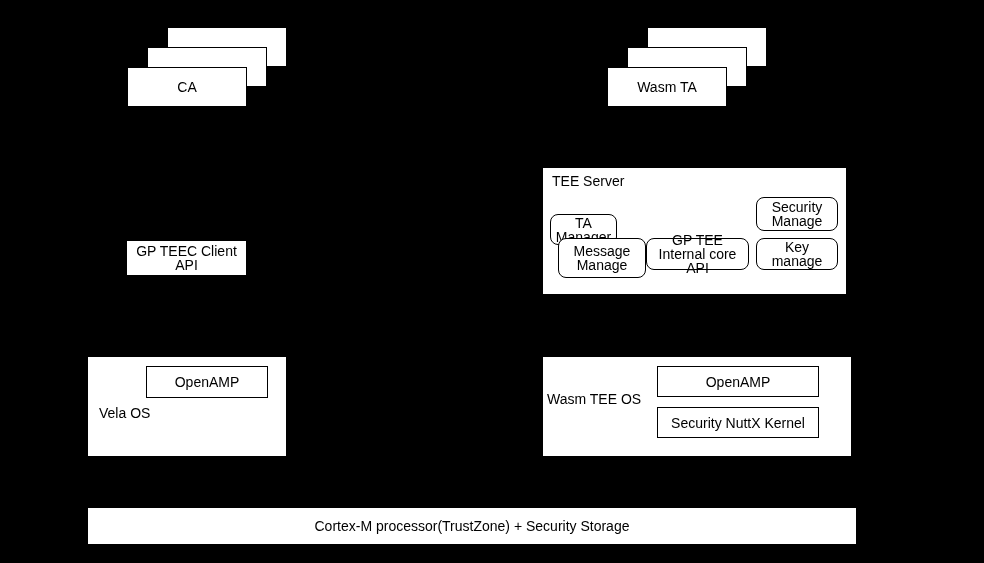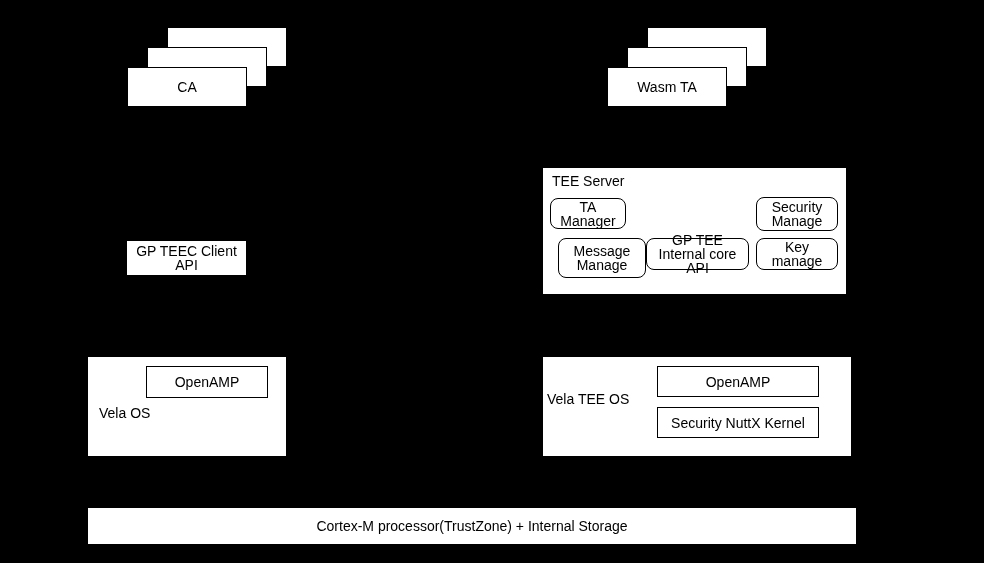--- a/index.html
+++ b/index.html
@@ -63,21 +63,21 @@
 
   <div class="box" style="left:647px; top:27px; width:120px; height:40px;"></div>
   <div class="box" style="left:627px; top:47px; width:120px; height:40px;"></div>
   <div class="box" style="left:607px; top:67px; width:120px; height:40px;">
     <span>Wasm TA</span>
   </div>
 
   <div class="container" style="left:542px; top:135px; width:305px; height:128px;margin-top:32px;">
     <div class="container-title">TEE Server</div>
 
-    <div class="box module" style="left:7px;  top:30px; width:76px;  height:31px;">
+    <div class="box module" style="left:7px;  top:46px; width:67px;  height:31px;">
       <span>TA Manager</span>
     </div>
     <div class="box module" style="left:213px; top:29px; width:82px;  height:34px;">
       <span>Security Manage</span>
     </div>
     <div class="box module" style="left:15px;  top:70px; width:88px;  height:40px;">
       <span>Message Manage</span>
     </div>
     <div class="box module" style="left:213px; top:70px; width:82px;  height:32px;">
       <span>Key manage</span>
@@ -92,26 +92,26 @@
   </div>
 
   <div class="container" style="left:87px; top:356px; width:200px; height:101px;">
     <div class="side-label" style="left:11px; top:32px;margin-top:16px;">Vela OS</div>
     <div class="box" style="left:58px; top:9px;  width:122px; height:32px;">
       <span>OpenAMP</span>
     </div>
   </div>
 
   <div class="container" style="left:542px; top:356px; width:310px; height:101px;">
-    <div class="side-label" style="left:4px; top:34px;">Vela TEE OS</div>
+    <div class="side-label" style="left:4px; top:34px;">Wasm TEE OS</div>
     <div class="box" style="left:114px; top:9px;  width:162px; height:31px;">
       <span>OpenAMP</span>
     </div>
     <div class="box" style="left:114px; top:50px; width:162px; height:31px;">
       <span>Security NuttX Kernel</span>
     </div>
   </div>
 
   <div class="box" style="left:87px; top:507px; width:770px; height:38px;">
-    <span>Cortex-M processor(TrustZone) + Internal Storage</span>
+    <span>Cortex-M processor(TrustZone) + Security Storage</span>
   </div>
 
 </div>
 
 </body></html>

